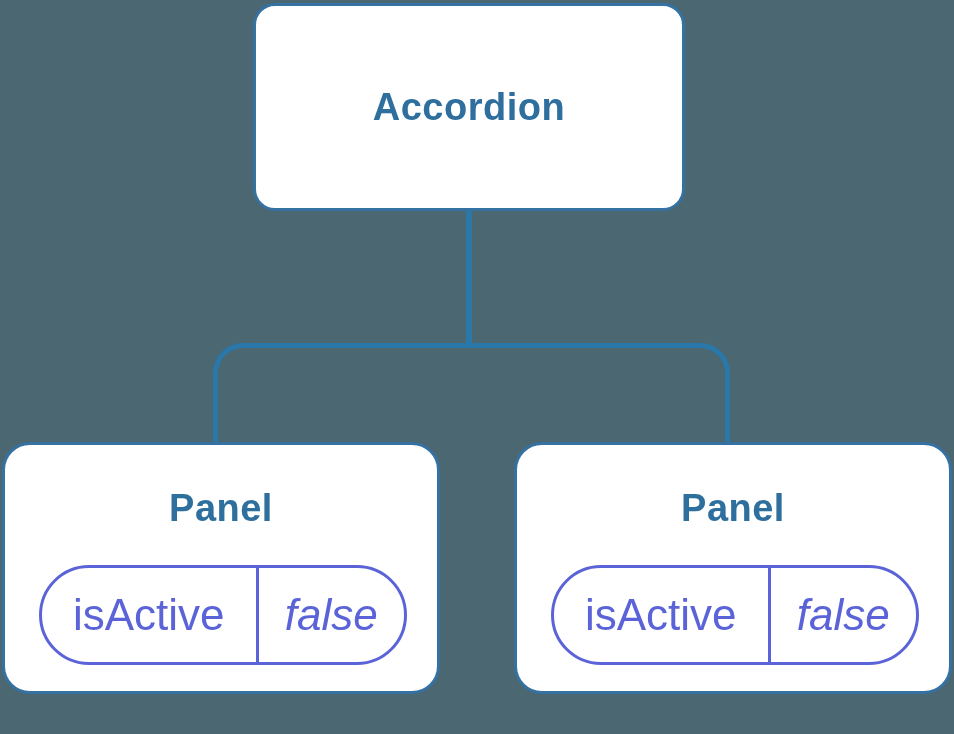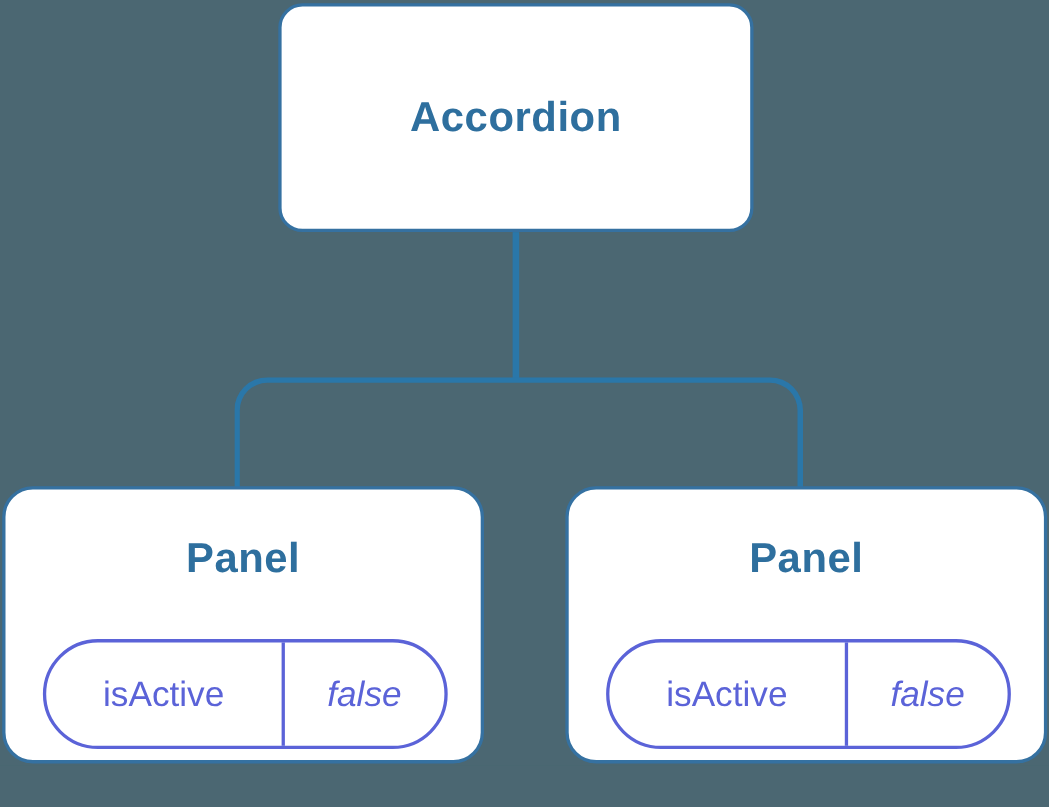--- a/index.html
+++ b/index.html
@@ -65,23 +65,22 @@
     text-align: center;
   }
   .state-pill {
     position: absolute;
     left: 34px; top: 120px;
     width: 368px; height: 100px;
     border: 3px solid var(--state-accent);
     border-radius: 52px;
     display: flex;
     color: var(--state-accent);
-    font-size: 32px;
+    font-size: 44px;
     background: transparent;
-    margin-top: 16px;
   }
   .pill-key {
     width: 59%;
     display: flex; align-items: center; justify-content: center;
   }
   .pill-val {
     width: 41%;
     border-left: 3px solid var(--state-accent);
     display: flex; align-items: center; justify-content: center; font-style: italic;
   }

